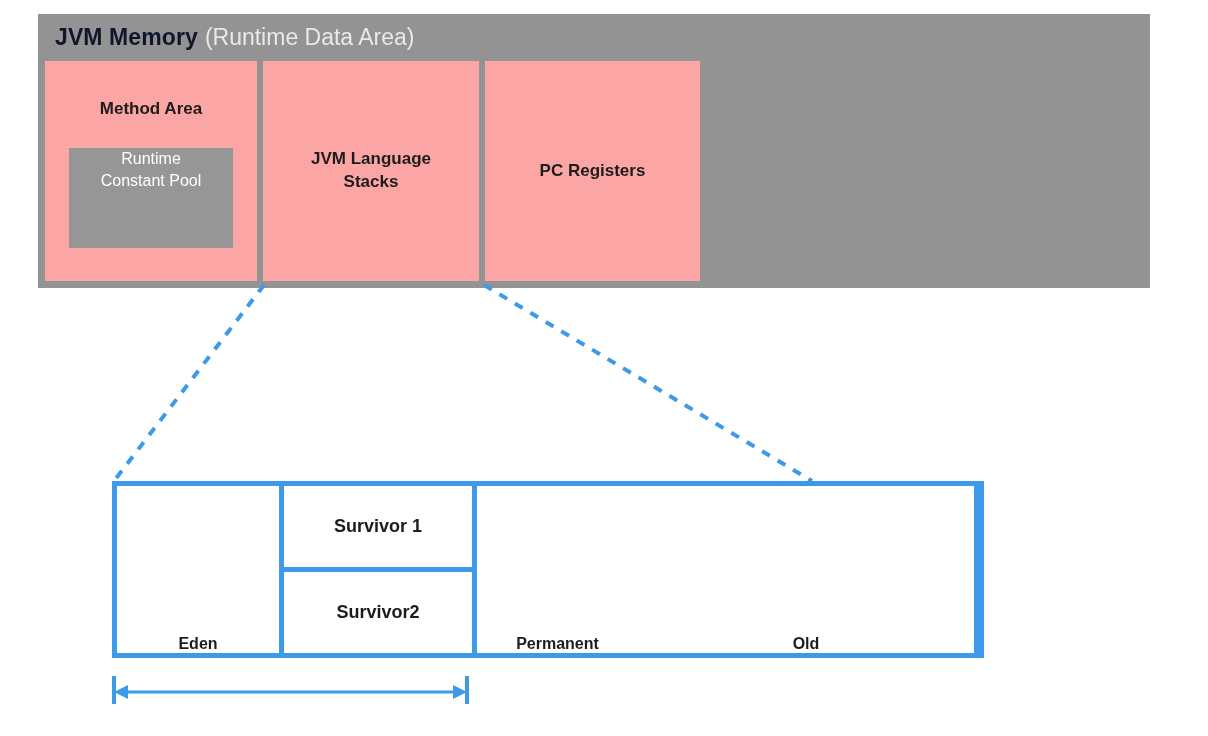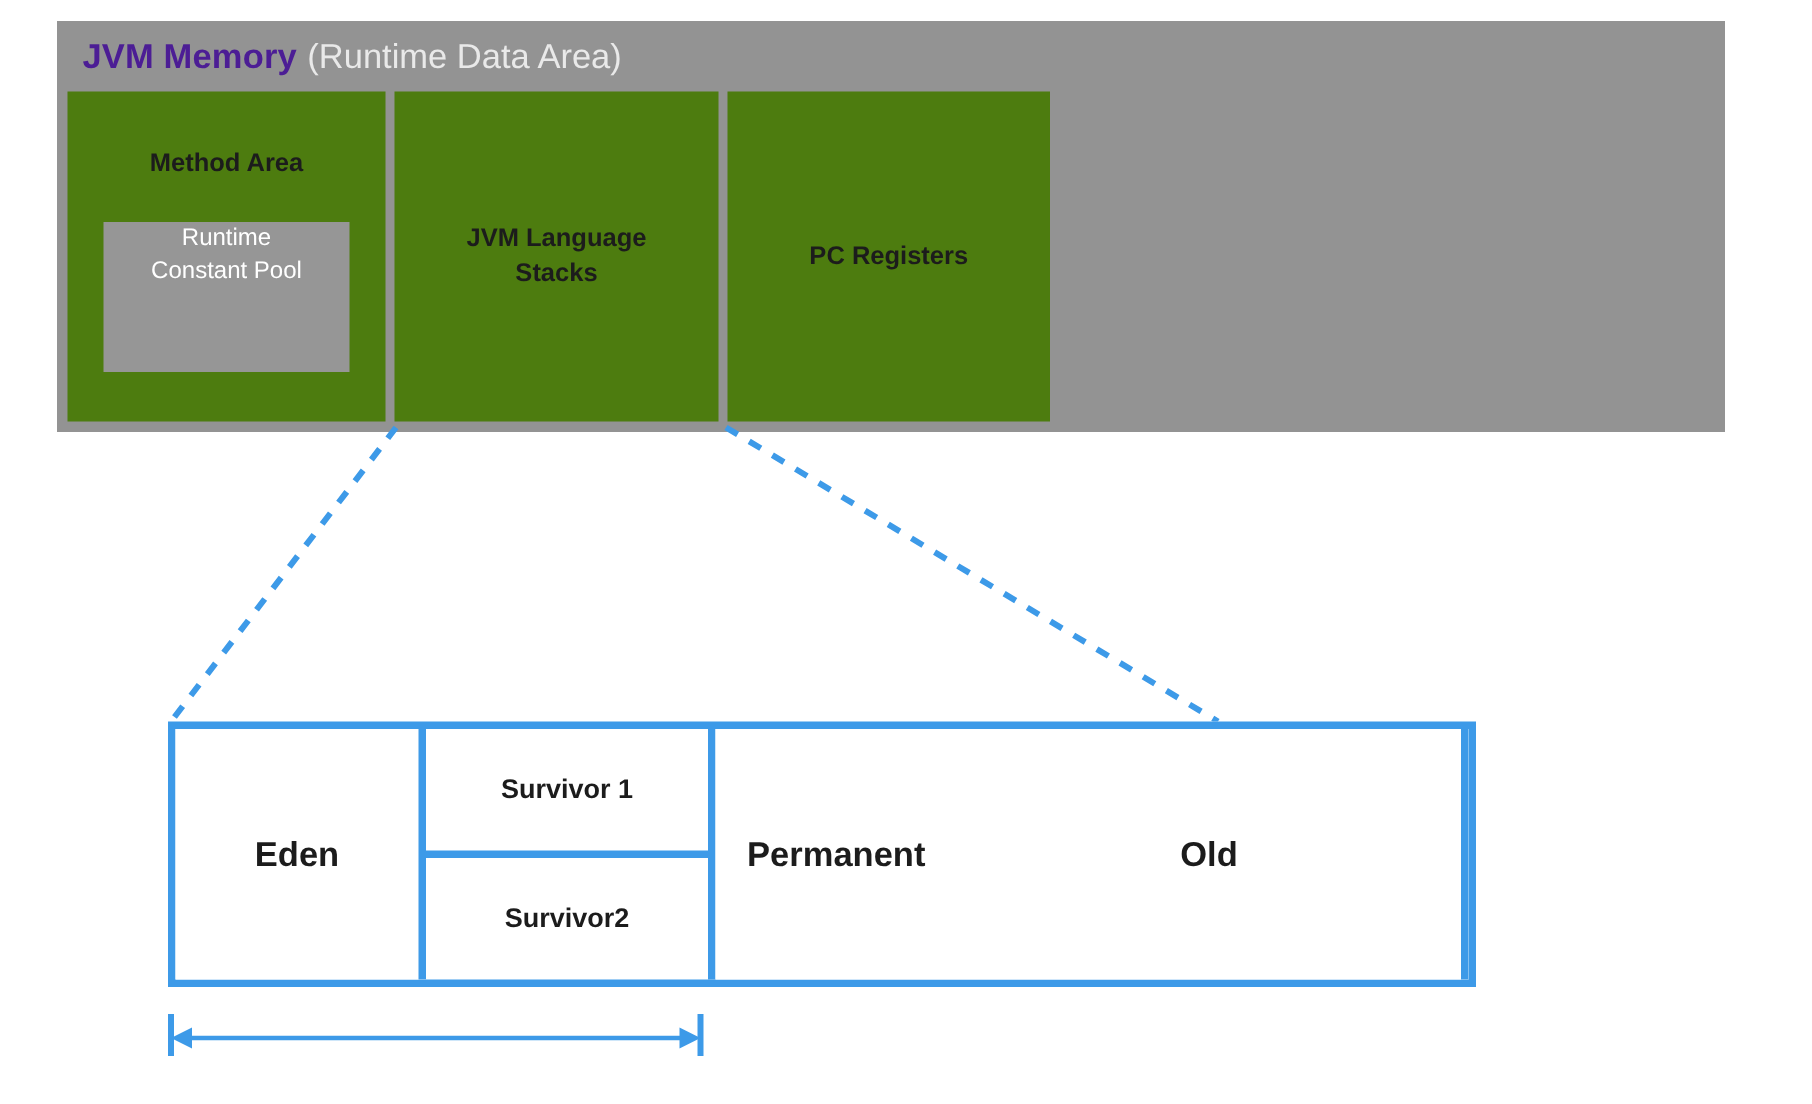--- a/index.html
+++ b/index.html
@@ -36,21 +36,21 @@
     top: 0;
     width: 100%;
     height: 47px;
     display: flex;
     align-items: center;
     padding-left: 17px;
     box-sizing: border-box;
     white-space: nowrap;
   }
   .jvm-title-bold {
-    color: #4c1d95;
+    color: #0f172a;
     font-size: 23px;
     font-weight: bold;
     letter-spacing: 0.1px;
   }
   .jvm-title-light {
     color: #e9e9e9;
     font-size: 23px;
     font-weight: normal;
     margin-left: 7px;
   }
@@ -58,21 +58,21 @@
   .jvm-row {
     position: absolute;
     left: 7px;
     top: 47px;
     width: 1098px;
     height: 220px;
     display: flex;
     gap: 6px;
   }
   .jvm-cell {
-    background: #4d7c0f;
+    background: #fca5a5;
     position: relative;
     display: flex;
     align-items: center;
     justify-content: center;
     text-align: center;
     color: #1c1c1c;
     font-size: 17px;
     font-weight: 600;
     line-height: 1.35;
     box-sizing: border-box;
@@ -125,25 +125,25 @@
     height: 177px;
     border: 5px solid #3d9ae8;
     box-sizing: border-box;
     background: #ffffff;
     display: flex;
   }
   .gen-cell {
     position: relative;
     box-sizing: border-box;
     display: flex;
-    align-items: center;
-    justify-content: center;
-    text-align: center;
-    color: #1c1c1c;
-    font-size: 23px;
+    align-items: flex-end;
+    justify-content: center;
+    text-align: center;
+    color: #1c1c1c;
+    font-size: 16px;
     font-weight: 600;
     background: #ffffff;
   }
   .gen-eden {
     flex: 0 0 167px;
     border-right: 5px solid #3d9ae8;
   }
   .gen-survivors {
     flex: 0 0 188px;
     border-right: 5px solid #3d9ae8;

